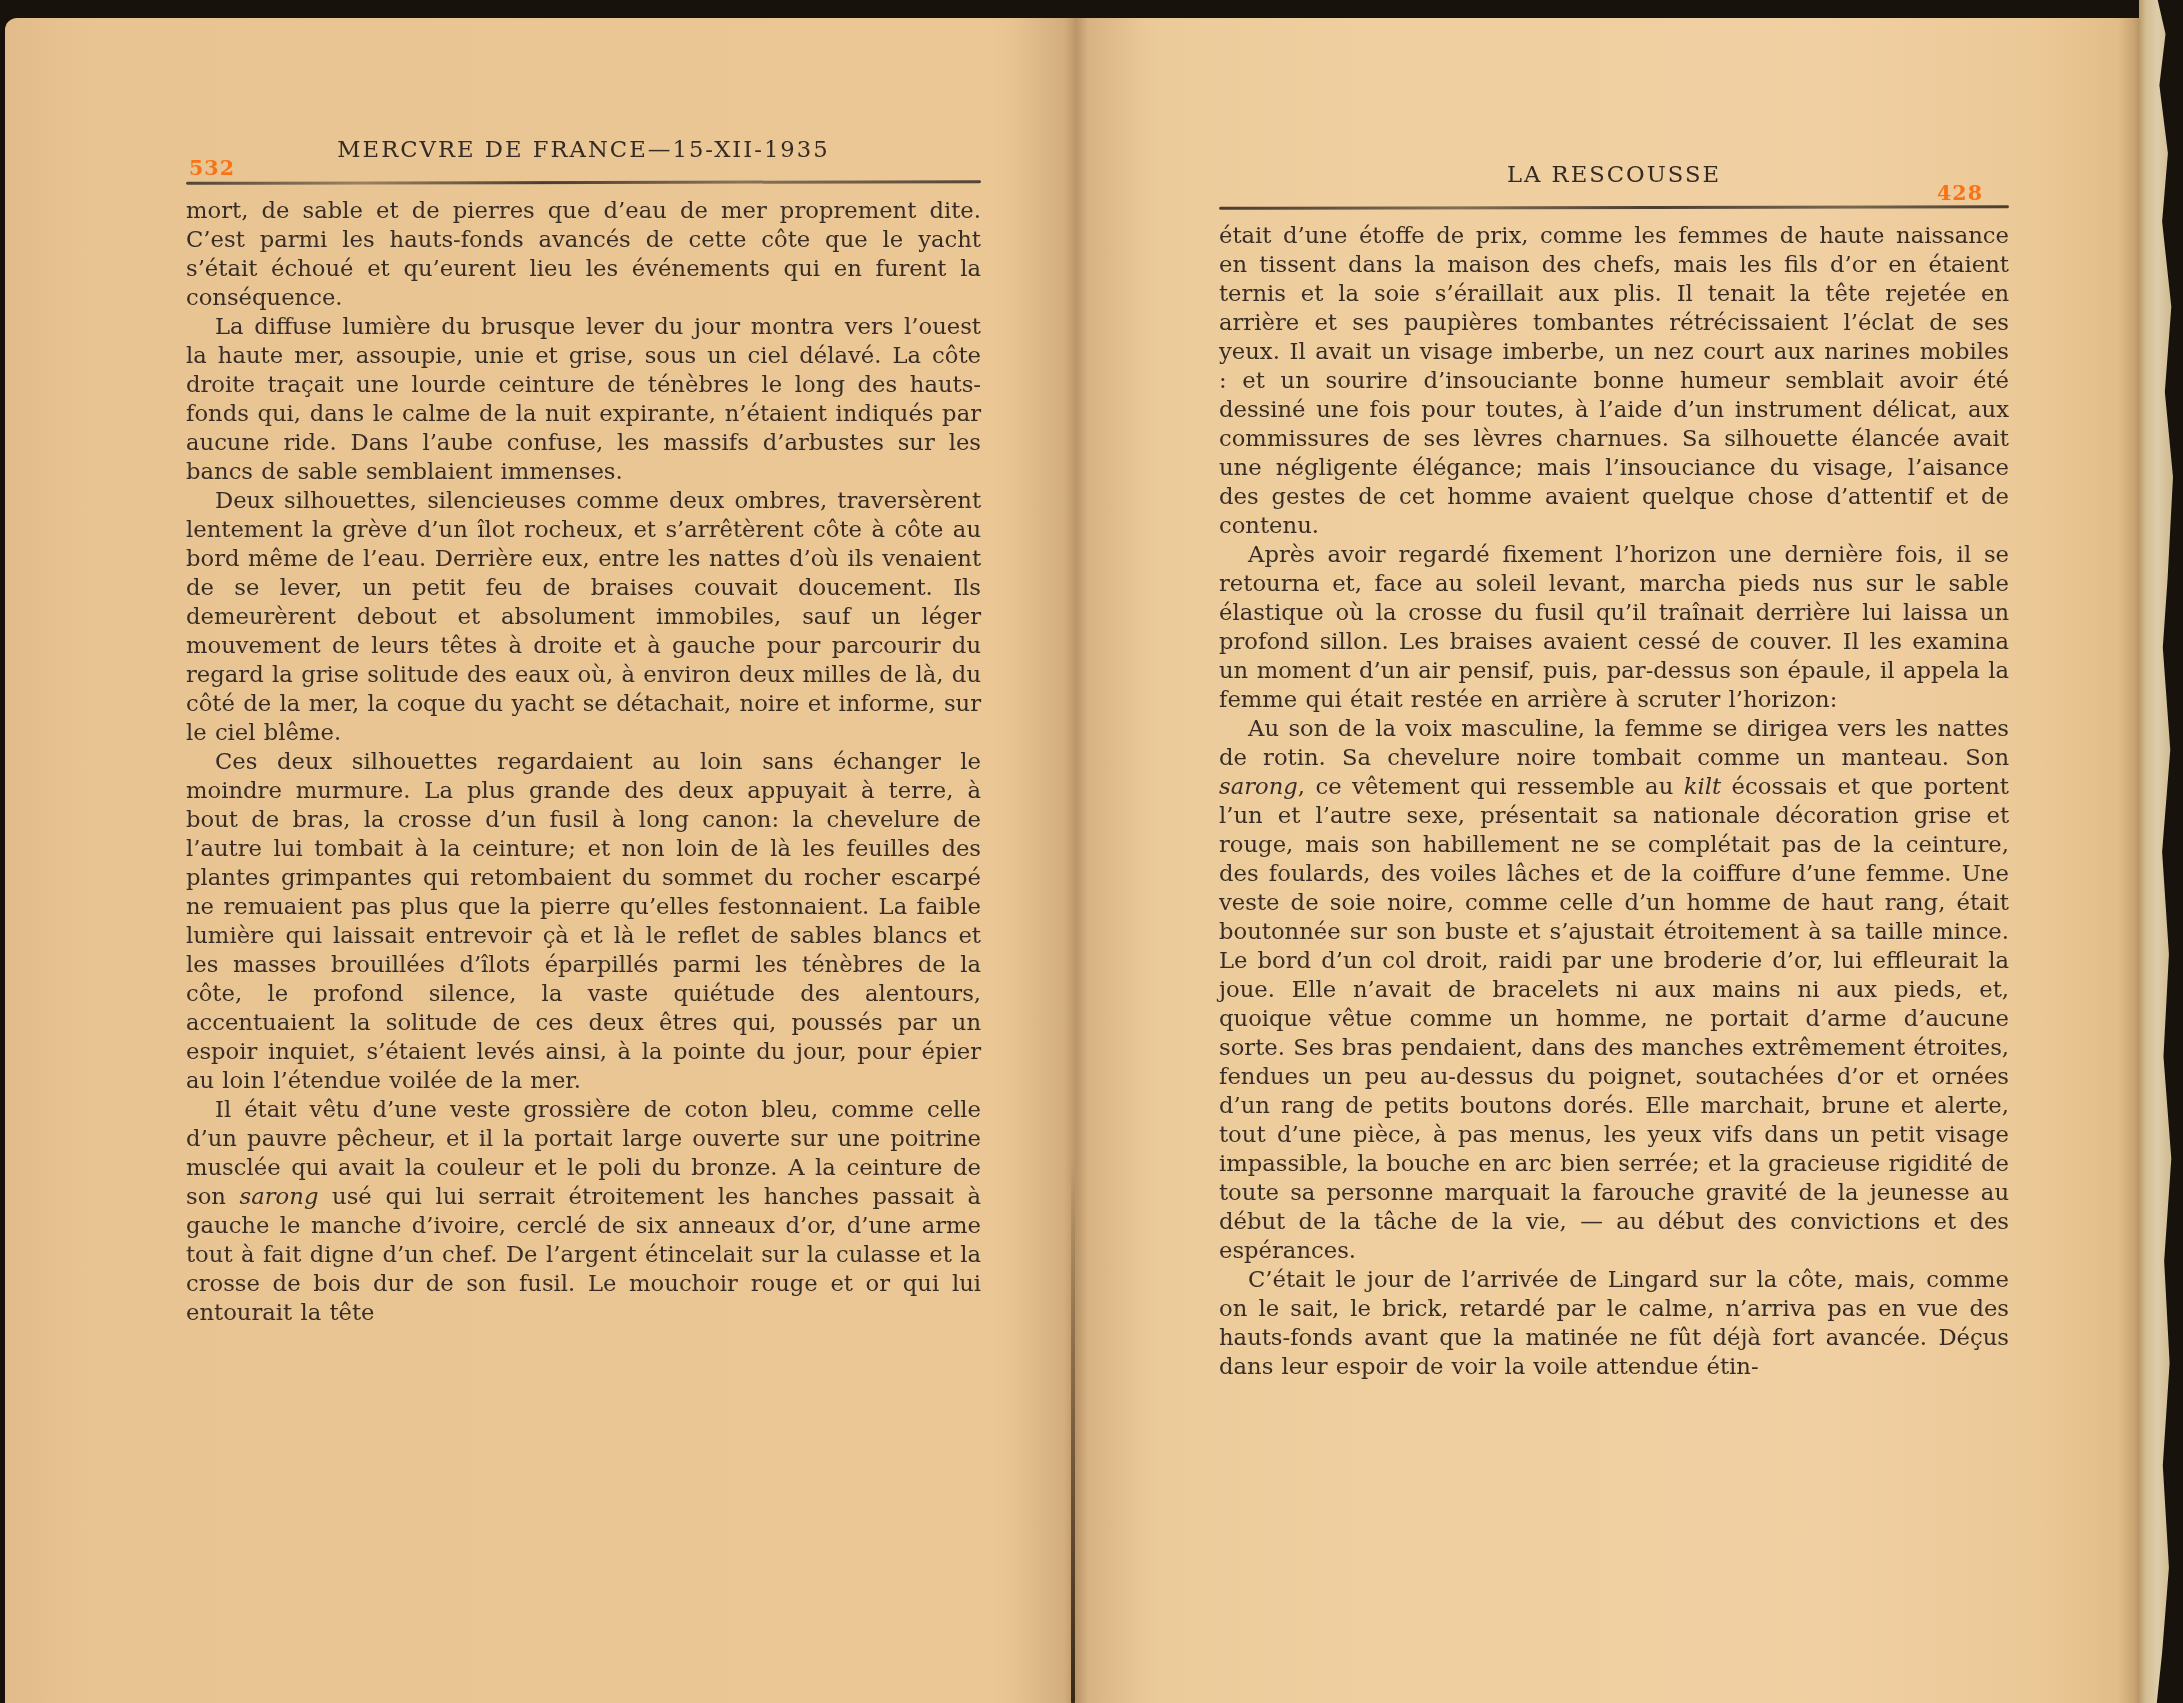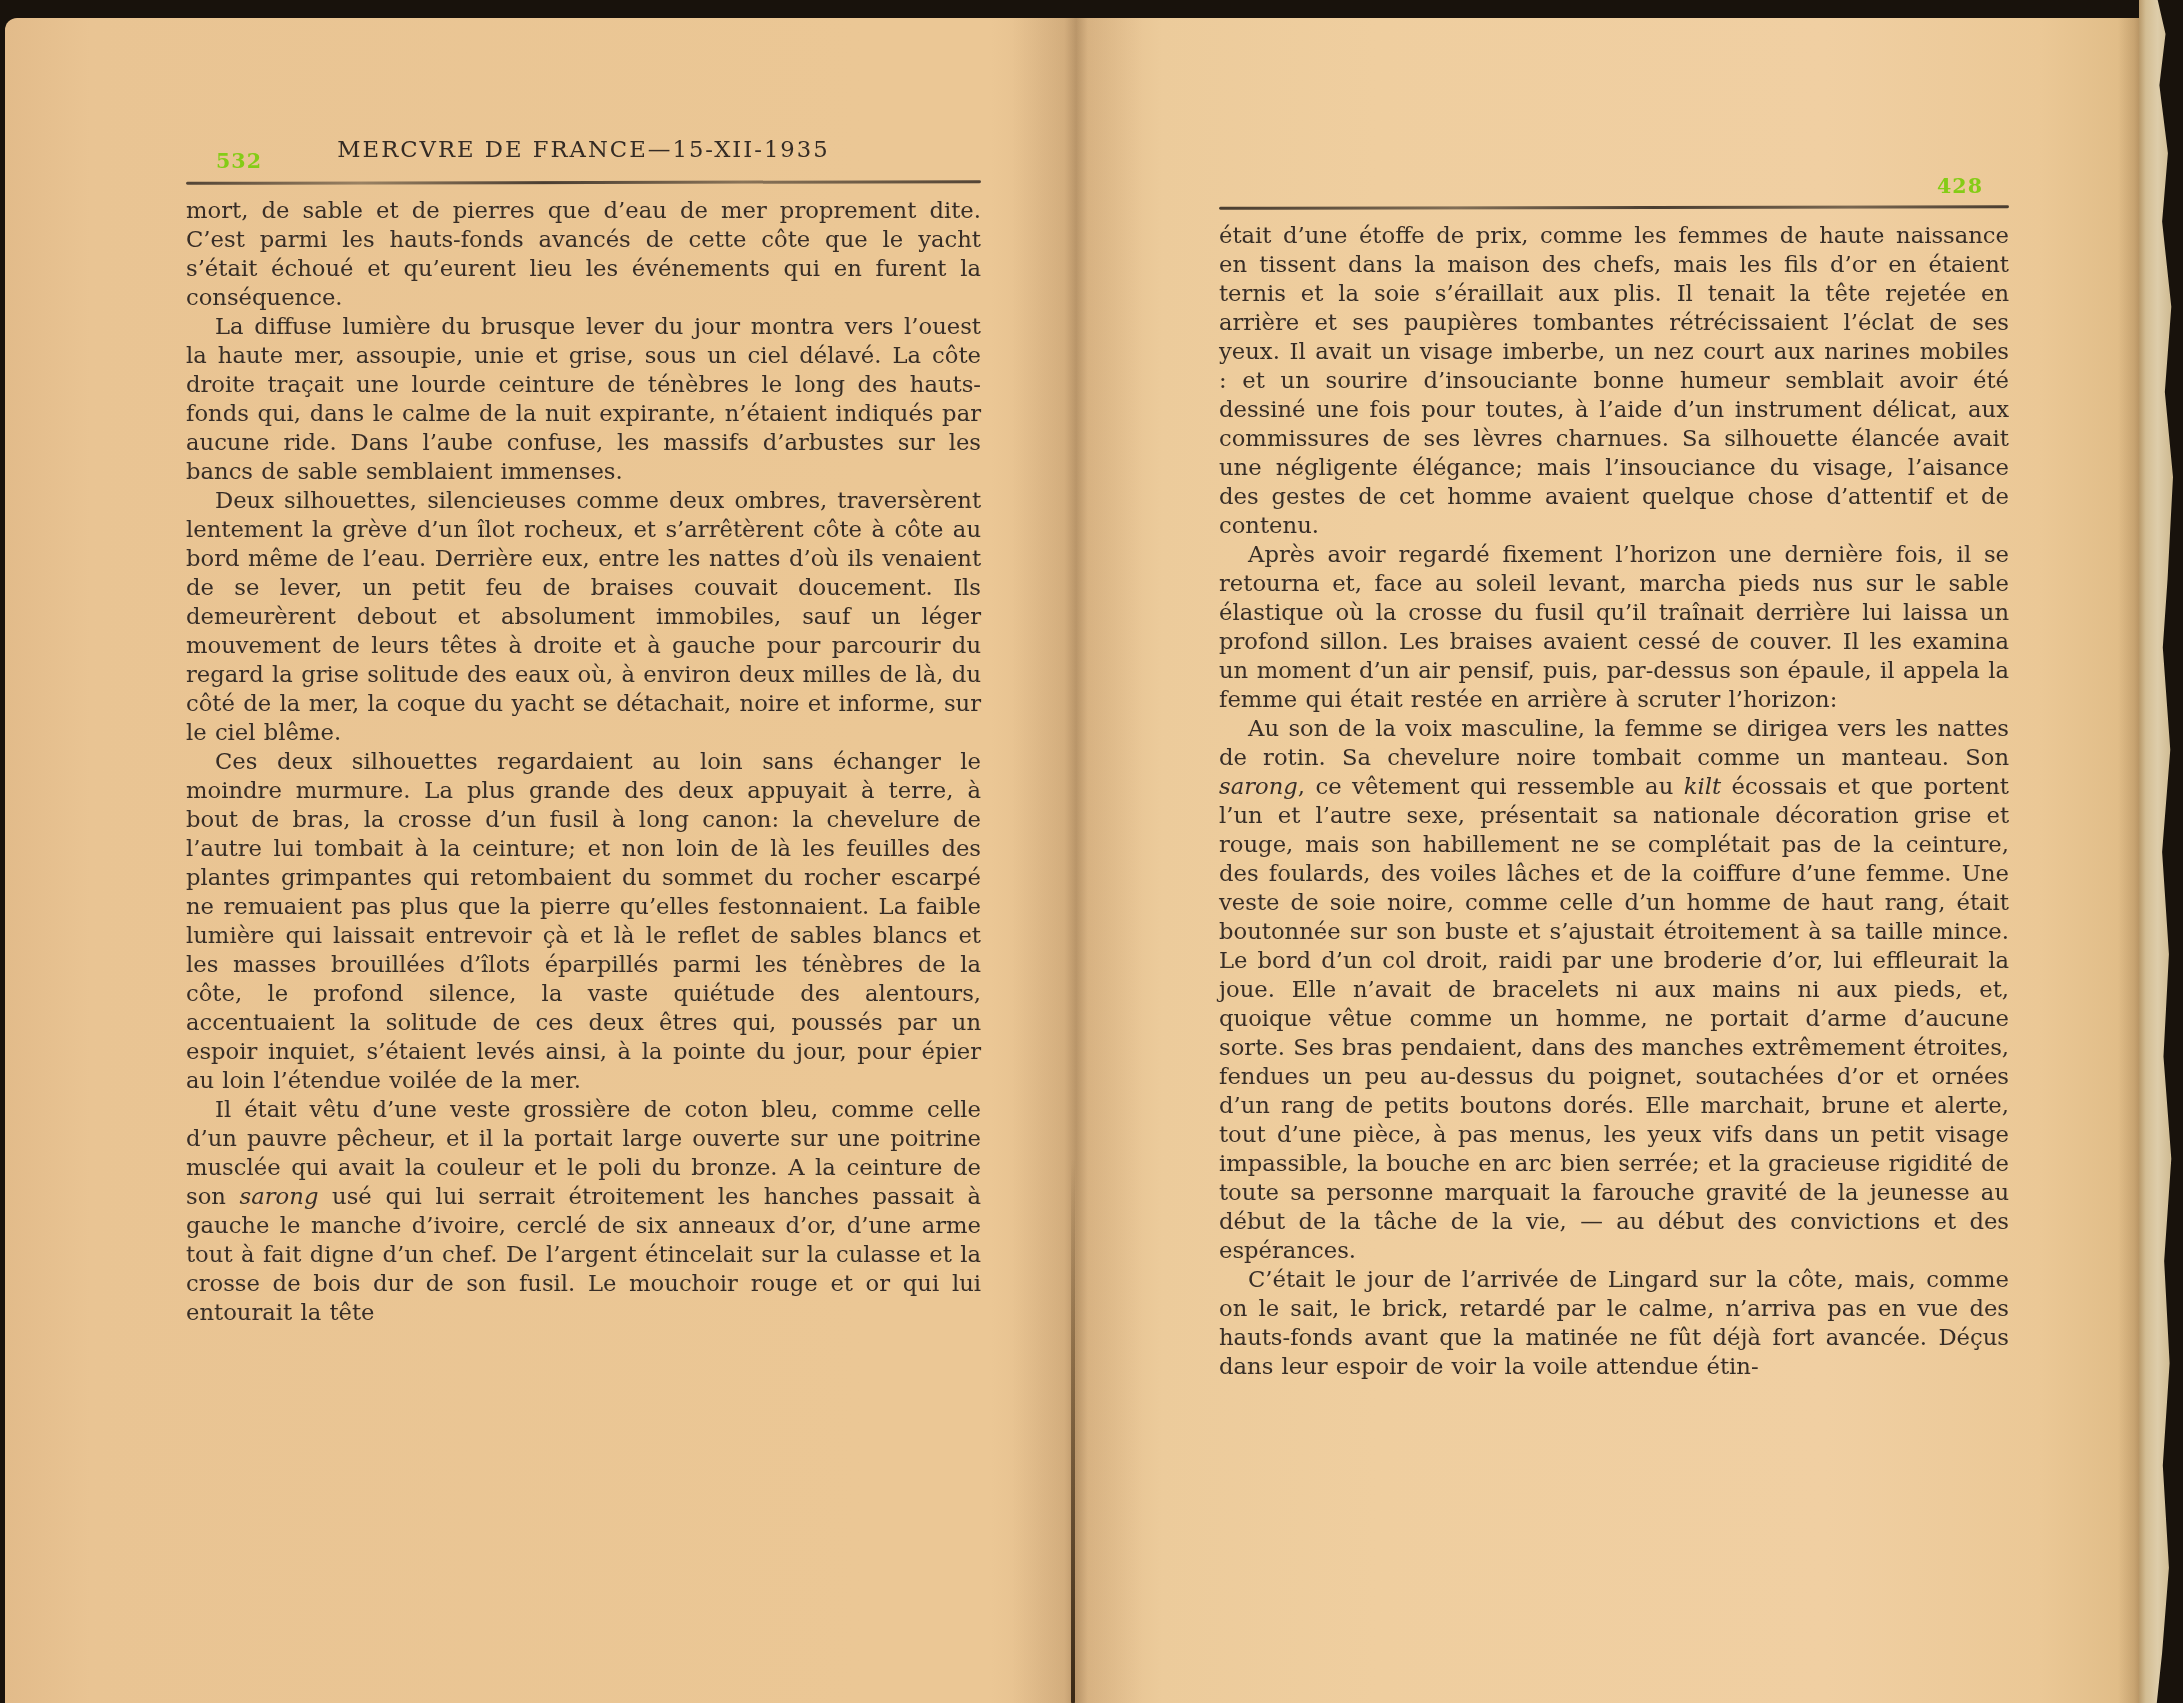--- a/index.html
+++ b/index.html
@@ -63,26 +63,25 @@
     clip-path: polygon(0% 0%, 55% 0%, 78% 2%, 60% 5%, 85% 9%, 68% 13%, 95% 18%,
       76% 23%, 100% 28%, 84% 34%, 70% 38%, 92% 44%, 68% 50%, 88% 56%, 72% 62%,
       95% 68%, 74% 74%, 90% 80%, 70% 86%, 88% 92%, 68% 97%, 52% 100%, 0% 100%);
   }
   .page { position: absolute; color: #372d26; }
   .page-left  { left: 186px;  top: 136px; width: 795px; }
   .page-right { left: 1219px; top: 161px; width: 790px; }
   .pagehead { position: relative; height: 39px; }
   .pagenum {
     position: absolute;
-    top: 13px;
+    top: 20px;
     font-size: 20.6px;
     font-weight: bold;
     letter-spacing: 1px;
-    color: #84cc16;
-    margin-left: 27px;
+    color: #f97316;
   }
   .num-left  { left: 3px; }
   .num-right { right: 26px; }
   .headtitle {
     display: block;
     text-align: center;
     font-size: 22.7px;
     font-weight: normal;
     letter-spacing: 2px;
     color: #342b24;
@@ -134,20 +133,21 @@
         <p class=""><span>mort, de sable et de pierres que d’eau de mer proprement dite. C’est parmi les hauts-fonds avancés de cette côte que le yacht s’était échoué et qu’eurent lieu les événements qui en furent la conséquence.</span></p>
         <p class="indent"><span>La diffuse lumière du brusque lever du jour montra vers l’ouest la haute mer, assoupie, unie et grise, sous un ciel délavé. La côte droite traçait une lourde ceinture de ténèbres le long des hauts-fonds qui, dans le calme de la nuit expirante, n’étaient indiqués par aucune ride. Dans l’aube confuse, les massifs d’arbustes sur les bancs de sable semblaient immenses.</span></p>
         <p class="indent"><span>Deux silhouettes, silencieuses comme deux ombres, traversèrent lentement la grève d’un îlot rocheux, et s’arrêtèrent côte à côte au bord même de l’eau. Derrière eux, entre les nattes d’où ils venaient de se lever, un petit feu de braises couvait doucement. Ils demeurèrent debout et absolument immobiles, sauf un léger mouvement de leurs têtes à droite et à gauche pour parcourir du regard la grise solitude des eaux où, à environ deux milles de là, du côté de la mer, la coque du yacht se détachait, noire et informe, sur le ciel blême.</span></p>
         <p class="indent"><span>Ces deux silhouettes regardaient au loin sans échanger le moindre murmure. La plus grande des deux appuyait à terre, à bout de bras, la crosse d’un fusil à long canon: la chevelure de l’autre lui tombait à la ceinture; et non loin de là les feuilles des plantes grimpantes qui retombaient du sommet du rocher escarpé ne remuaient pas plus que la pierre qu’elles festonnaient. La faible lumière qui laissait entrevoir çà et là le reflet de sables blancs et les masses brouillées d’îlots éparpillés parmi les ténèbres de la côte, le profond silence, la vaste quiétude des alentours, accentuaient la solitude de ces deux êtres qui, poussés par un espoir inquiet, s’étaient levés ainsi, à la pointe du jour, pour épier au loin l’étendue voilée de la mer.</span></p>
         <p class="indent"><span>Il était vêtu d’une veste grossière de coton bleu, comme celle d’un pauvre pêcheur, et il la portait large ouverte sur une poitrine musclée qui avait la couleur et le poli du bronze. A la ceinture de son </span><em>sarong</em><span> usé qui lui serrait étroitement les hanches passait à gauche le manche d’ivoire, cerclé de six anneaux d’or, d’une arme tout à fait digne d’un chef. De l’argent étincelait sur la culasse et la crosse de bois dur de son fusil. Le mouchoir rouge et or qui lui entourait la tête</span></p>
       </div>
   </section>
 
   <section class="page page-right">
     <header class="pagehead">
+      <span class="headtitle">LA RESCOUSSE</span>
       <span class="pagenum num-right">428</span>
     </header>
     <div class="rule rule-right"></div>
     <div class="text">
         <p class=""><span>était d’une étoffe de prix, comme les femmes de haute naissance en tissent dans la maison des chefs, mais les fils d’or en étaient ternis et la soie s’éraillait aux plis. Il tenait la tête rejetée en arrière et ses paupières tombantes rétrécissaient l’éclat de ses yeux. Il avait un visage imberbe, un nez court aux narines mobiles : et un sourire d’insouciante bonne humeur semblait avoir été dessiné une fois pour toutes, à l’aide d’un instrument délicat, aux commissures de ses lèvres charnues. Sa silhouette élancée avait une négligente élégance; mais l’insouciance du visage, l’aisance des gestes de cet homme avaient quelque chose d’attentif et de contenu.</span></p>
         <p class="indent"><span>Après avoir regardé fixement l’horizon une dernière fois, il se retourna et, face au soleil levant, marcha pieds nus sur le sable élastique où la crosse du fusil qu’il traînait derrière lui laissa un profond sillon. Les braises avaient cessé de couver. Il les examina un moment d’un air pensif, puis, par-dessus son épaule, il appela la femme qui était restée en arrière à scruter l’horizon:</span></p>
         <p class="indent"><span>Au son de la voix masculine, la femme se dirigea vers les nattes de rotin. Sa chevelure noire tombait comme un manteau. Son </span><em>sarong</em><span>, ce vêtement qui ressemble au </span><em>kilt</em><span> écossais et que portent l’un et l’autre sexe, présentait sa nationale décoration grise et rouge, mais son habillement ne se complétait pas de la ceinture, des foulards, des voiles lâches et de la coiffure d’une femme. Une veste de soie noire, comme celle d’un homme de haut rang, était boutonnée sur son buste et s’ajustait étroitement à sa taille mince. Le bord d’un col droit, raidi par une broderie d’or, lui effleurait la joue. Elle n’avait de bracelets ni aux mains ni aux pieds, et, quoique vêtue comme un homme, ne portait d’arme d’aucune sorte. Ses bras pendaient, dans des manches extrêmement étroites, fendues un peu au-dessus du poignet, soutachées d’or et ornées d’un rang de petits boutons dorés. Elle marchait, brune et alerte, tout d’une pièce, à pas menus, les yeux vifs dans un petit visage impassible, la bouche en arc bien serrée; et la gracieuse rigidité de toute sa personne marquait la farouche gravité de la jeunesse au début de la tâche de la vie, — au début des convictions et des espérances.</span></p>
         <p class="indent"><span>C’était le jour de l’arrivée de Lingard sur la côte, mais, comme on le sait, le brick, retardé par le calme, n’arriva pas en vue des hauts-fonds avant que la matinée ne fût déjà fort avancée. Déçus dans leur espoir de voir la voile attendue étin-</span></p>
       </div>
   </section>

